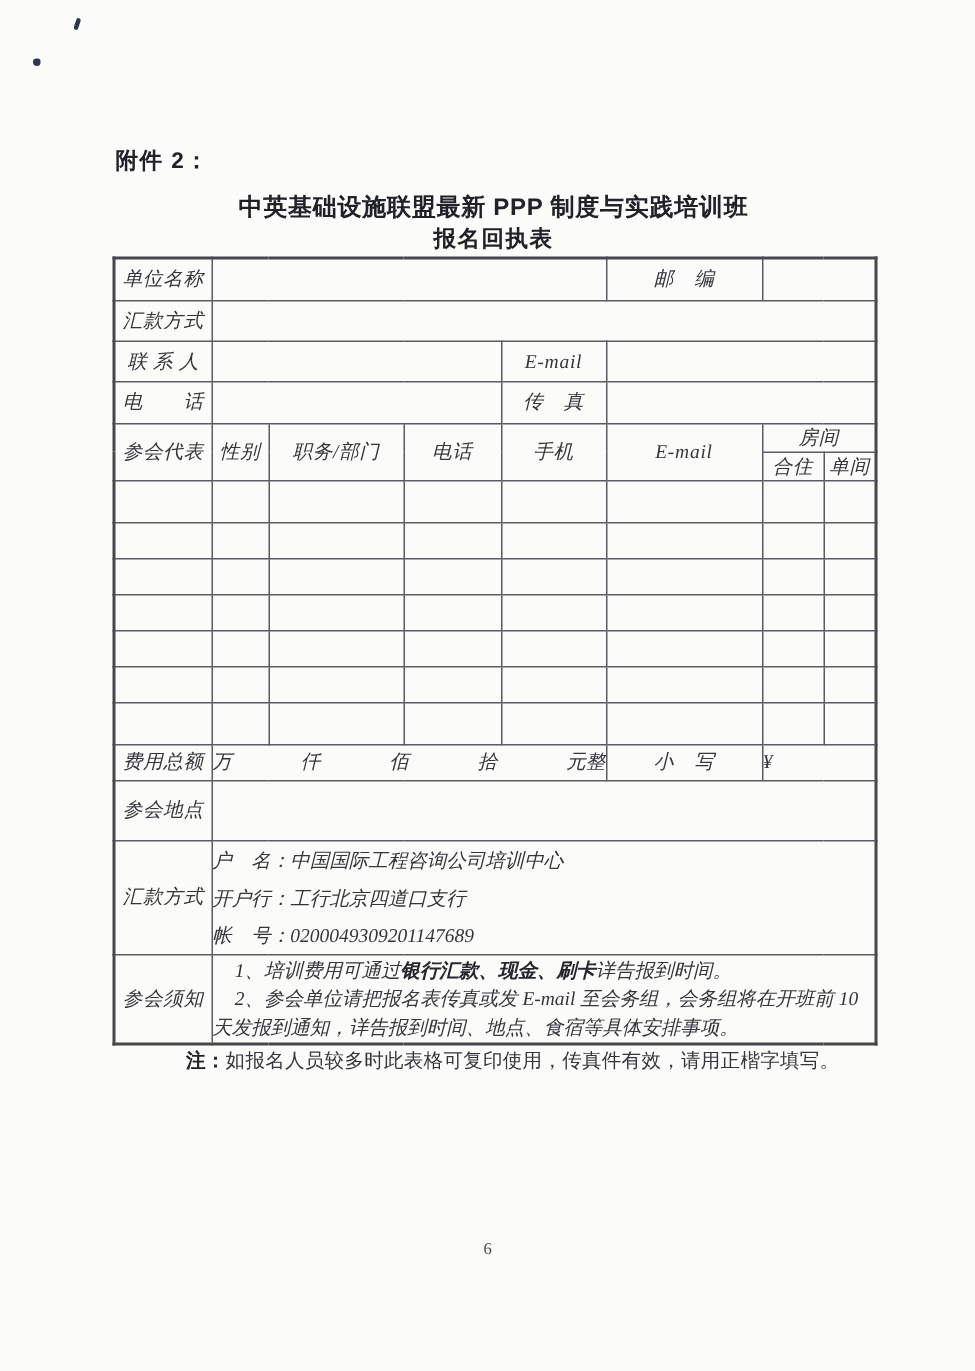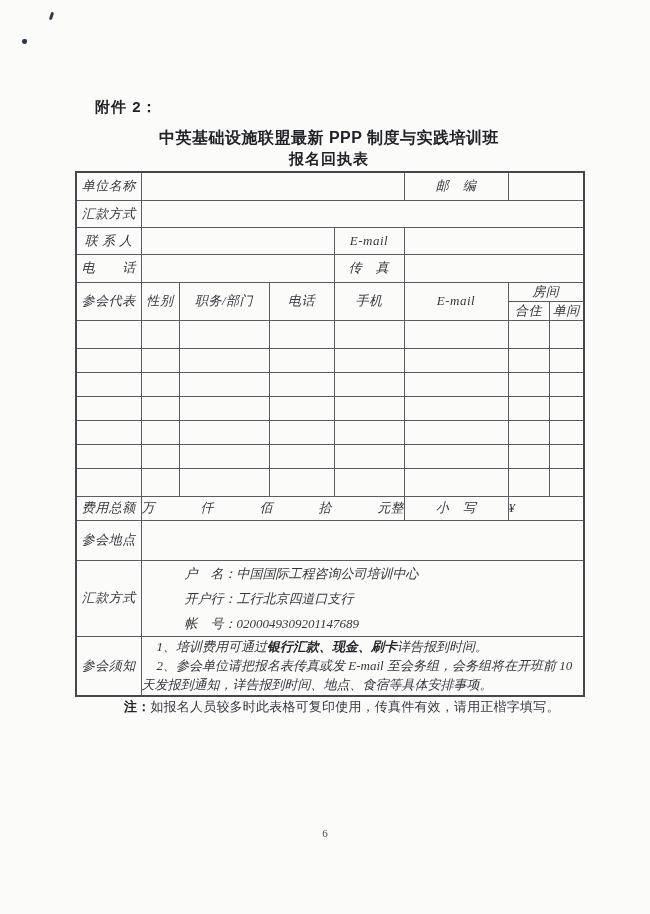--- a/index.html
+++ b/index.html
@@ -4,39 +4,39 @@
 <style>
   html,body{margin:0;padding:0;}
   body{width:650px;height:914px;background:#e9e9e9;font-family:"Liberation Serif","DejaVu Serif",serif;}
   .page{position:relative;width:650px;height:914px;background:#fbfbfa;overflow:hidden;color:#35363c;}
 
   
   .speck{position:absolute;background:#2e3650;display:block;}
   .speck1{left:50px;top:12px;width:3px;height:8px;border-radius:2px;transform:rotate(18deg);}
   .speck2{left:22px;top:39px;width:5px;height:5px;border-radius:50% 40% 50% 60%;}
 
-  .attachment{position:absolute;left:95px;top:98px;font-family:"Liberation Sans","DejaVu Sans",sans-serif;
+  .attachment{position:absolute;left:77px;top:98px;font-family:"Liberation Sans","DejaVu Sans",sans-serif;
     font-weight:bold;font-size:15px;color:#212227;letter-spacing:1px;}
   .title{position:absolute;left:0;top:128px;width:658px;text-align:center;
     font-family:"Liberation Sans","DejaVu Sans",sans-serif;font-weight:bold;font-size:16px;color:#212227;letter-spacing:0.5px;}
   .subtitle{position:absolute;left:0;top:150px;width:658px;text-align:center;
     font-family:"Liberation Sans","DejaVu Sans",sans-serif;font-weight:bold;font-size:15px;color:#212227;letter-spacing:1px;}
 
   table.form{position:absolute;left:75px;top:171px;border-collapse:collapse;table-layout:fixed;width:508px;
     font-size:13px;color:#35363c;font-style:italic;}
   table.form td{border:1px solid #5a5b63;padding:0;vertical-align:middle;overflow:hidden;}
   table.form{border:2px solid #47484d;}
   td.lbl{text-align:center;letter-spacing:0.5px;}
   tr.h28{height:28px;} tr.h27{height:27px;} tr.h24{height:24px;} tr.h40{height:40px;}
   tr.hh1{height:15px;} tr.hh2{height:17px;} tr.h75{height:75px;} tr.h60{height:60px;}
   td.fee-words{padding:0 24px 0 22px;}
   .fee-flex{display:flex;justify-content:space-between;align-items:center;}
   td.fee-cur{text-align:left;padding-left:7px;font-size:13px;}
   td.remit{vertical-align:middle;padding-left:17px;}
-  .remit-line{line-height:25px;white-space:nowrap;margin-left:43px;}
+  .remit-line{line-height:25px;white-space:nowrap;}
   td.notes{vertical-align:top;padding:4px 2px 0 3px;line-height:19px;}
   .note-indent{padding-left:15px;}
   .note-b{font-weight:bold;color:#26272c;}
 
   .footnote{position:absolute;left:124px;top:698px;font-size:13px;color:#35363c;letter-spacing:0.2px;}
   .footnote b{font-weight:bold;color:#212227;}
   .pagenum{position:absolute;left:0;top:827px;width:650px;text-align:center;font-size:11px;color:#4a4b52;}
 </style>
 </head>
 <body>

